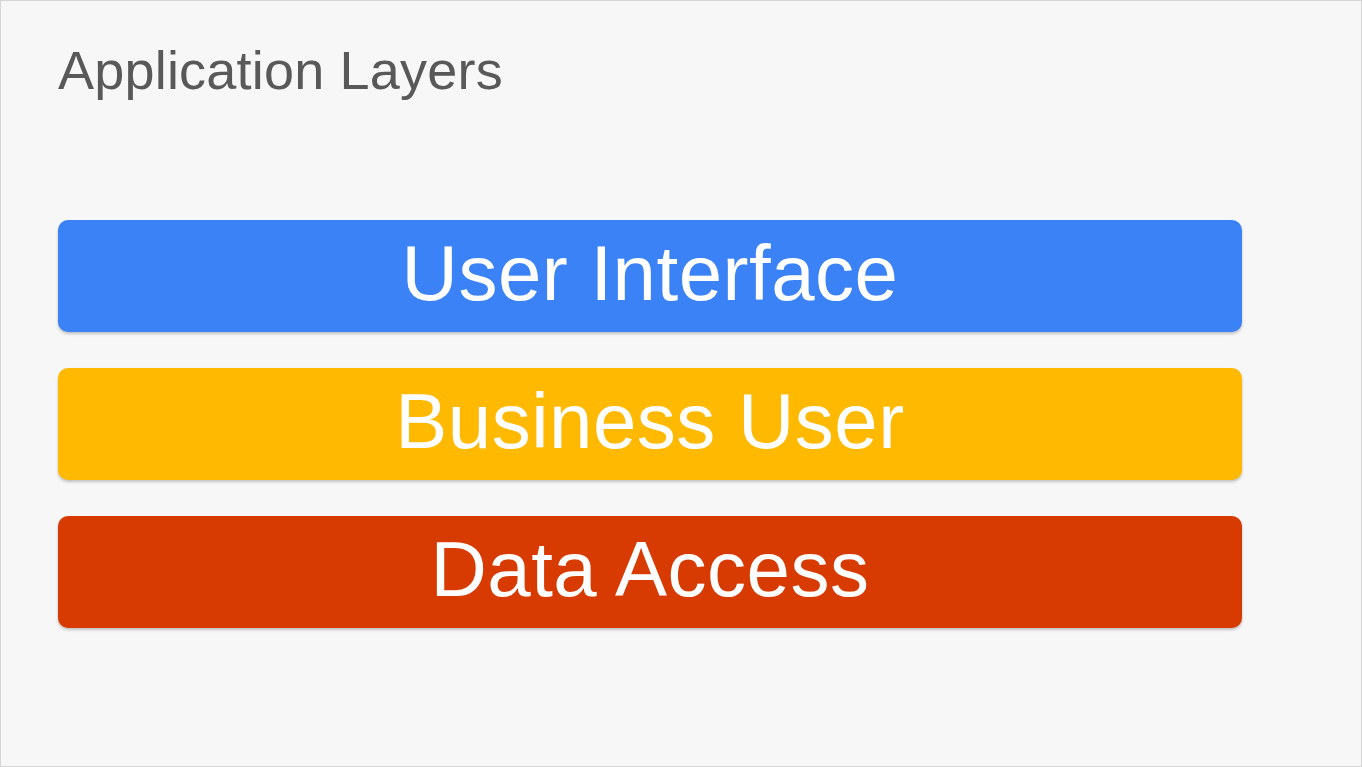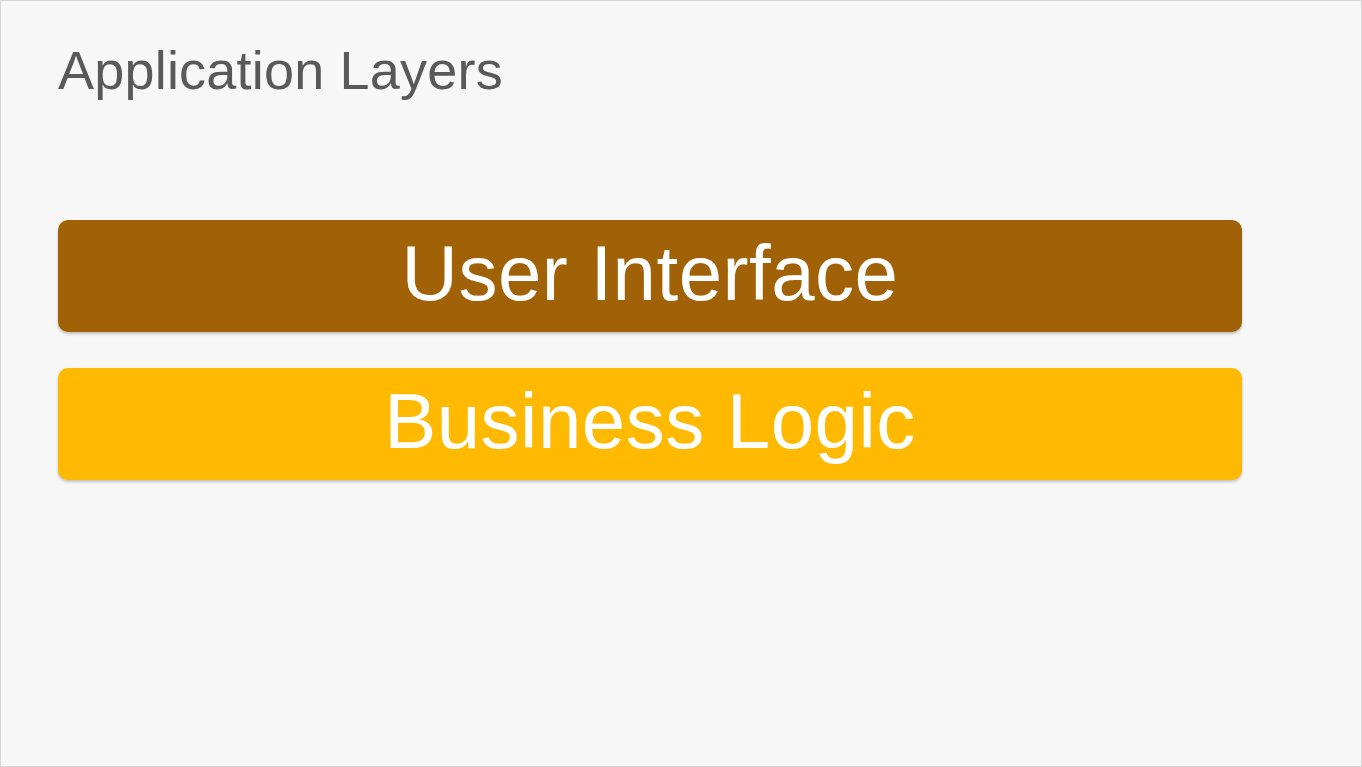--- a/index.html
+++ b/index.html
@@ -71,23 +71,26 @@
 </style>
 </head>
 <body>
 
 <div class="slide" style="background: rgb(247, 247, 247); border-color: rgb(214, 214, 214); text-align: right;">
 
   <div class="slide-title" style="color: rgb(89, 89, 89);">Application Layers</div>
 
   <div class="layer-stack">
 
-    <div class="layer-bar" style="background: #a16207;">
+    <div class="layer-bar" style="background: #3b82f6;">
       <span class="layer-label" style="color: rgb(255, 255, 255);">User Interface</span>
     </div>
 
     <div class="layer-bar" style="background: rgb(255, 185, 0);">
-      <span class="layer-label" style="color: rgb(255, 255, 255);">Business Logic</span>
+      <span class="layer-label" style="color: rgb(255, 255, 255);">Business User</span>
     </div>
 
+    <div class="layer-bar" style="background: rgb(216, 59, 1);">
+      <span class="layer-label" style="color: rgb(255, 255, 255);">Data Access</span>
+    </div>
 
   </div>
 </div>
 
 </body></html>

